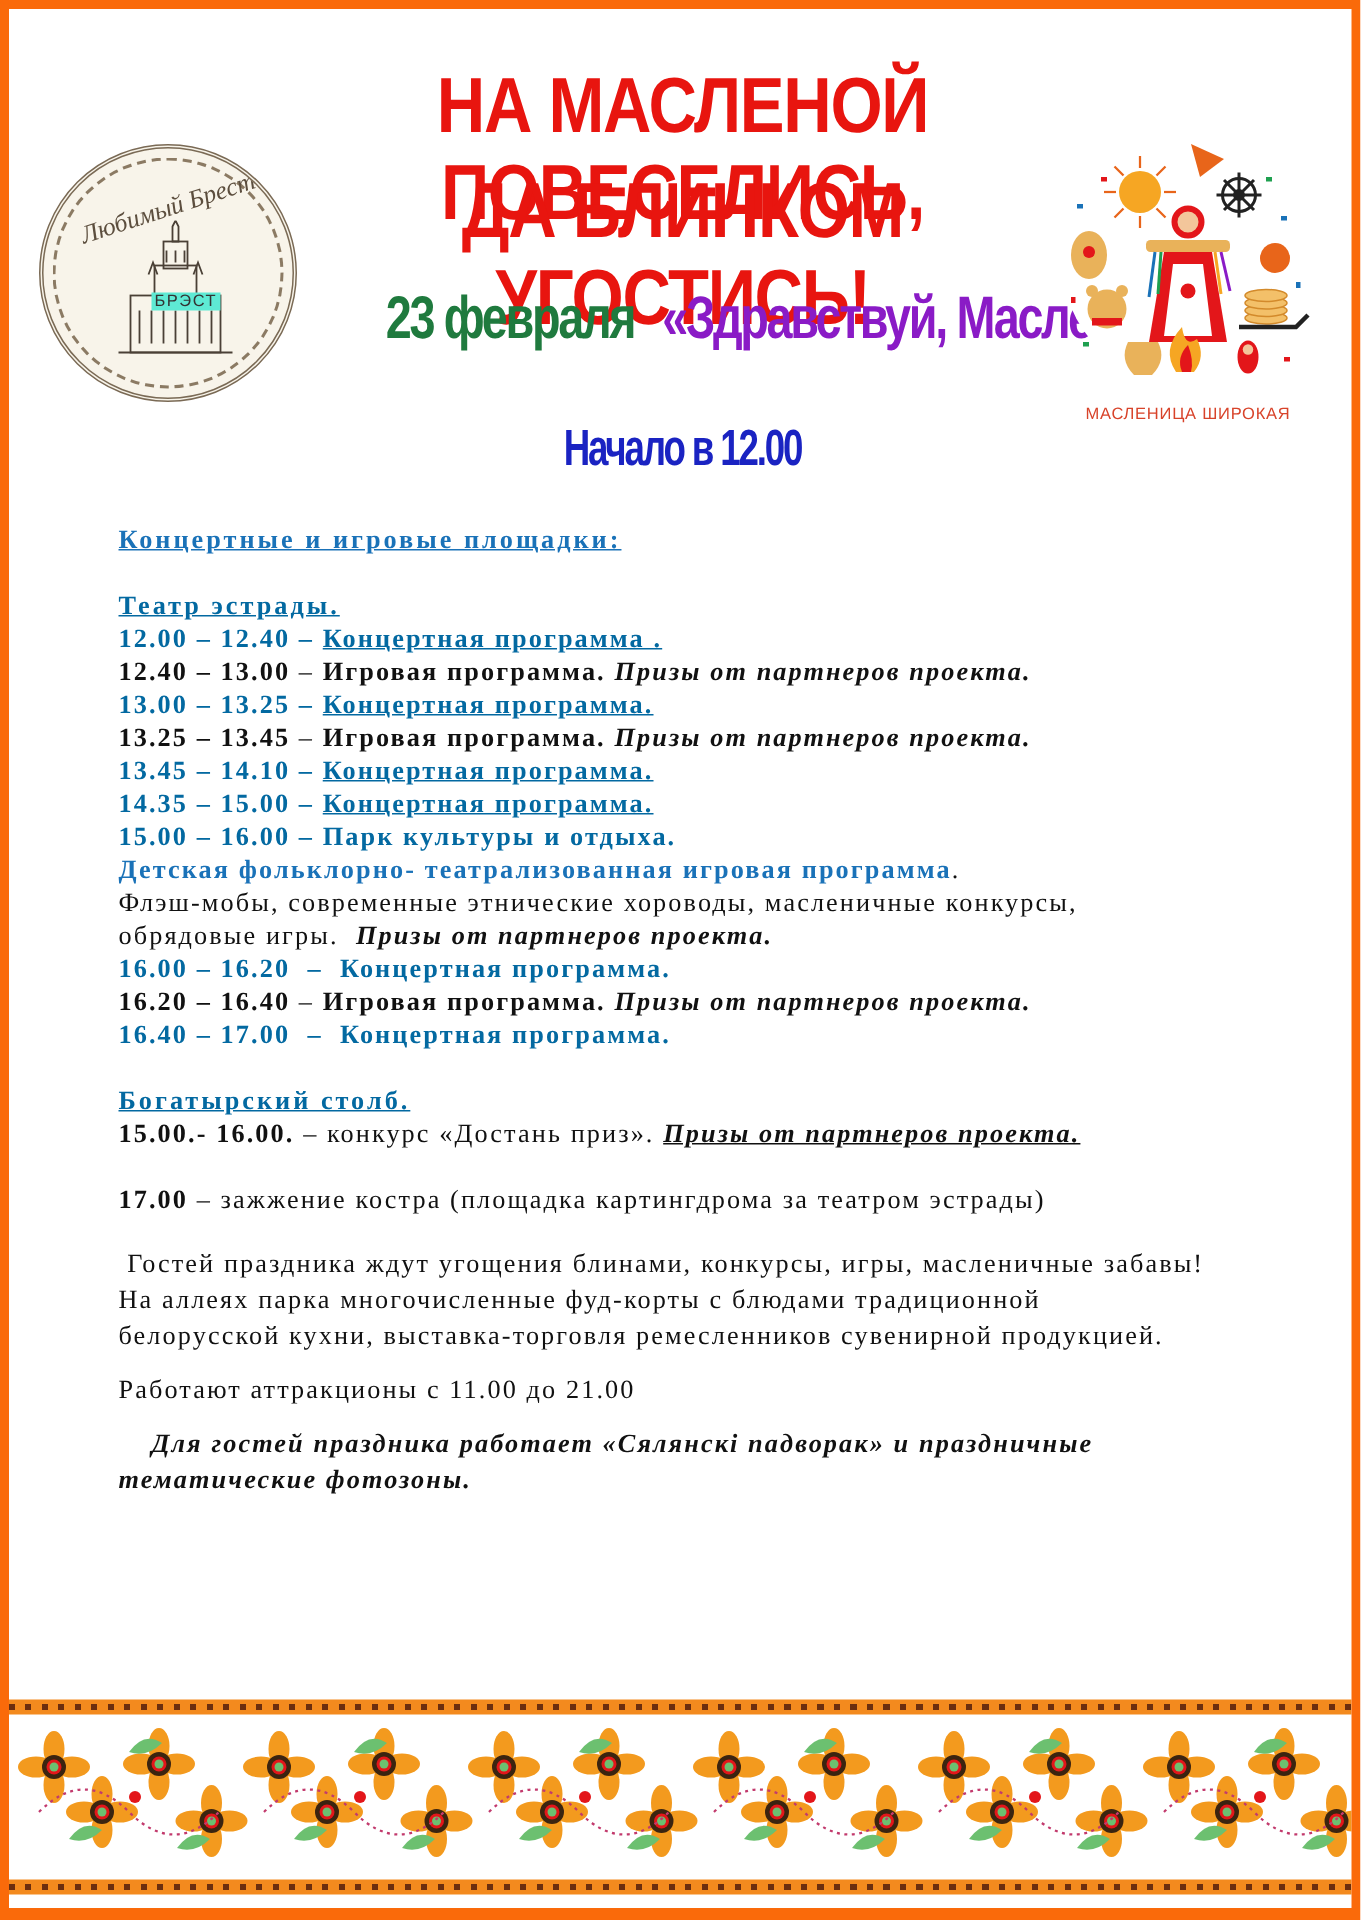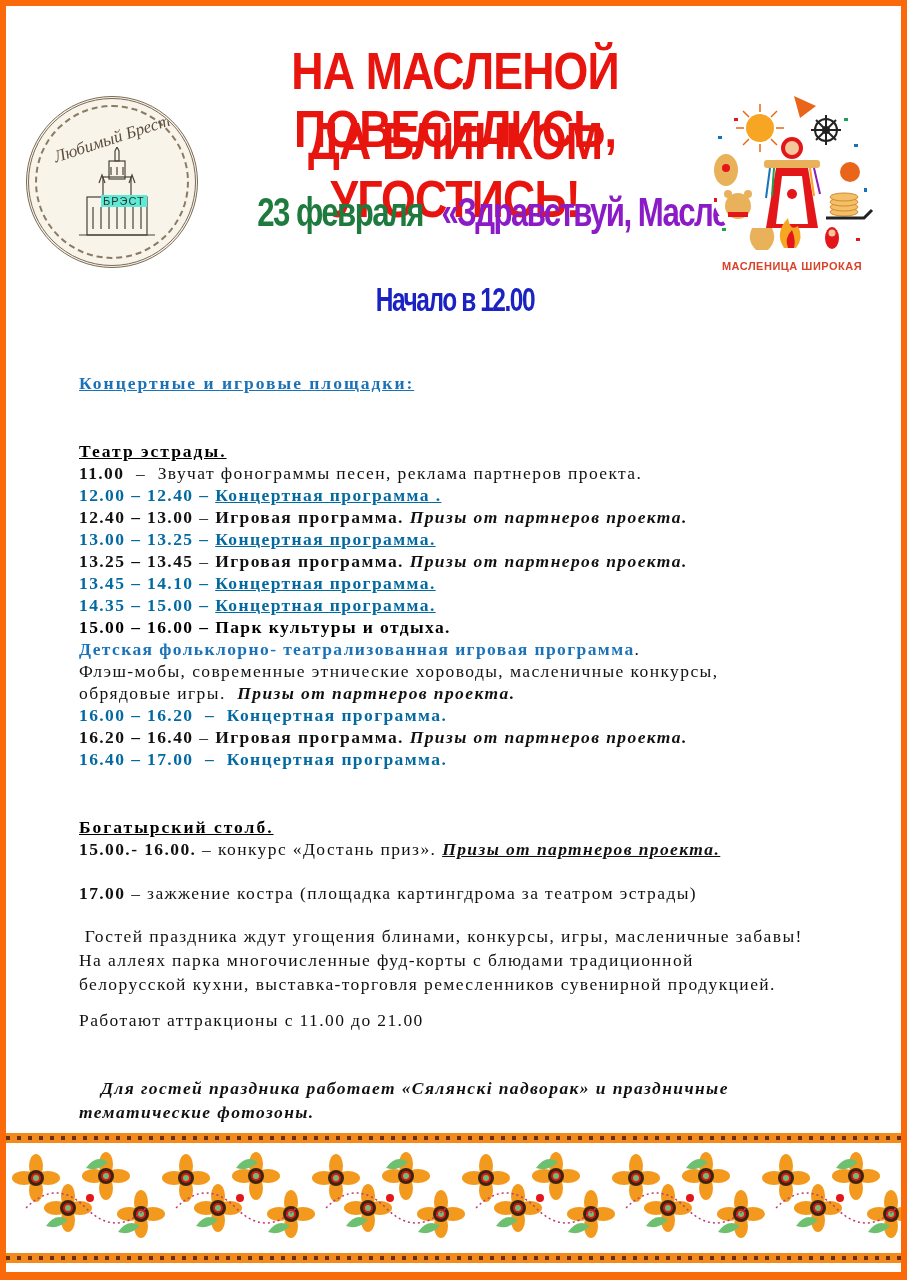--- a/index.html
+++ b/index.html
@@ -49,36 +49,36 @@
     font-style:italic; color:#5c4e3e; font-size:17px; transform:rotate(-18deg);
   }
   .logo-left .bldg { position:absolute; left:40px; top:48px; }
   .logo-left .sign {
     position:absolute; left:72px; top:96px; font-size:11px; color:#333;
     font-family:"Liberation Sans", sans-serif; letter-spacing:1px; background:#5eead4; padding:0 2px;
   }
   
   .logo-right { position:absolute; left:704px; top:88px; width:172px; height:172px; }
   .logo-right-caption {
-    position:absolute; left:706px; top:260px; width:172px; text-align:center;
-    color:#d8432a; font-family:"Liberation Sans", sans-serif; font-weight:bold;
+    position:absolute; left:706px; top:270px; width:172px; text-align:center;
+    color:#d8432a; font-family:"Liberation Sans", sans-serif; font-weight:normal;
     font-size:11px; letter-spacing:0.5px;
   }
   
   .content {
     position:absolute; left:79px; top:348px; width:760px;
     font-size:17.5px; letter-spacing:1.4px; color:#111;
   }
   .line { height:22px; line-height:22px; white-space:nowrap; }
   .gap { height:22px; }
   .b { font-weight:bold; }
   .i { font-style:italic;font-weight:bold; }
-  .u { text-decoration:underline;margin-top:24px; }
+  .u { text-decoration:underline; }
   .red { color:#0369a1; }
-  .green { color:#000000; }
+  .green { color:#0369a1; }
   .blue { color:#1a72b8; }
   .para { white-space:normal; line-height:24px; letter-spacing:1.4px; }
   
   .ornament { position:absolute; left:6px; top:1133px; width:895px; height:136px; }
   .orn-strip {
     position:absolute; left:0; width:895px; height:10px; background:#f38a1e;
   }
   .orn-strip::before {
     content:""; position:absolute; left:0; right:0; top:3px; height:4px;
     background:repeating-linear-gradient(90deg,#6b2e0f 0 4px,transparent 4px 11px);
@@ -197,23 +197,20 @@
       <rect x="18" y="140" width="4" height="3"></rect>
     </g>
 </svg>
 <div class="logo-right-caption">МАСЛЕНИЦА ШИРОКАЯ</div>
 
 <div class="content">
   <div class="line b blue u" style="letter-spacing:2px;">Концертные и игровые площадки:</div>
   <div class="gap"></div>
   <div class="line b green u" style="letter-spacing:2px;">Театр эстрады.</div>
 
-  <div class="line">
-    <span class="b">11.00</span><span style="white-space:pre">  –  </span><span>Звучат фонограммы песен, реклама партнеров проекта.</span>
-  </div>
   <div class="line b red">
     <span>12.00 – 12.40</span><span style="white-space:pre"> – </span><span class="u">Концертная программа .</span>
   </div>
   <div class="line">
     <span class="b">12.40 – 13.00</span><span style="white-space:pre"> – </span><span class="b">Игровая программа.</span> <span class="i">Призы от партнеров проекта.</span>
   </div>
   <div class="line b red">
     <span>13.00 – 13.25</span><span style="white-space:pre"> – </span><span class="u">Концертная программа.</span>
   </div>
   <div class="line">
@@ -257,21 +254,21 @@
   <div class="line">
     <span class="b">17.00</span><span style="white-space:pre"> – зажжение костра (площадка картингдрома за театром эстрады)</span>
   </div>
 
   <div class="gap" style="height:20px"></div>
   <div class="para" style="width:750px; white-space:pre-wrap;"> Гостей праздника ждут угощения блинами, конкурсы, игры, масленичные забавы!</div>
   <div class="para" style="width:720px;">На аллеях парка  многочисленные фуд-корты с блюдами традиционной белорусской кухни, выставка-торговля ремесленников сувенирной продукцией.</div>
   <div class="gap" style="height:12px"></div>
   <div class="para">Работают аттракционы с 11.00 до 21.00</div>
   <div class="gap" style="height:12px"></div>
-  <div class="para i" style="width:730px; text-indent:22px;margin-top:32px;">Для гостей праздника работает «Сялянскі падворак» и  праздничные тематические фотозоны.</div>
+  <div class="para i" style="width:730px; text-indent:22px;">Для гостей праздника работает «Сялянскі падворак» и  праздничные тематические фотозоны.</div>
 </div>
 
 <div class="ornament">
   <div class="orn-strip" style="top:0;"></div>
   <svg width="895" height="106" viewBox="0 0 895 106" style="position:absolute; left:0; top:15px;">
     <defs>
       <g id="flower">
         <g fill="#f39a1e">
           <ellipse cx="0" cy="-12" rx="7" ry="12"></ellipse>
           <ellipse cx="0" cy="12" rx="7" ry="12"></ellipse>

